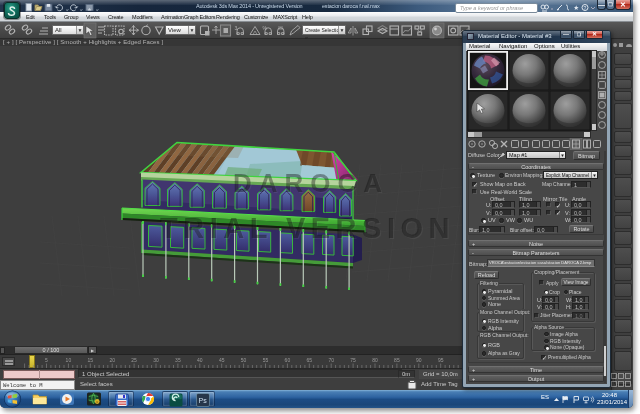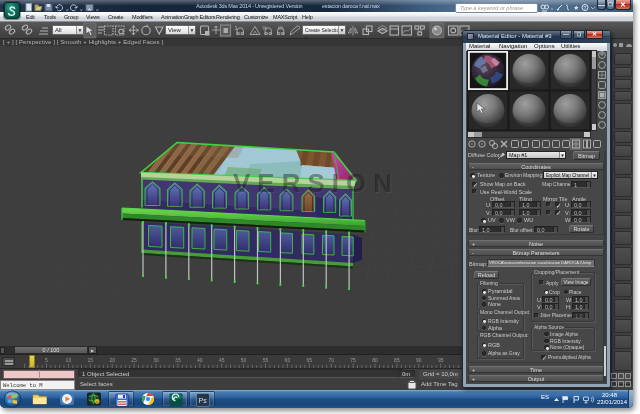--- a/index.html
+++ b/index.html
@@ -339,21 +339,22 @@
 <line x1="303.3" y1="183.3" x2="303.3" y2="241.1" stroke="#b9c9b9" stroke-width="1.2"></line>
 <line x1="303.3" y1="183.3" x2="303.3" y2="186.3" stroke="#3fd43f" stroke-width="1.8"></line>
 <line x1="303.3" y1="238.6" x2="303.3" y2="241.1" stroke="#3fd43f" stroke-width="1.8"></line>
 <line x1="326.2" y1="184.5" x2="326.2" y2="242.5" stroke="#b9c9b9" stroke-width="1.2"></line>
 <line x1="326.2" y1="184.5" x2="326.2" y2="187.5" stroke="#3fd43f" stroke-width="1.8"></line>
 <line x1="326.2" y1="240.0" x2="326.2" y2="242.5" stroke="#3fd43f" stroke-width="1.8"></line>
 <line x1="349.1" y1="185.7" x2="349.1" y2="244.0" stroke="#b9c9b9" stroke-width="1.2"></line>
 <line x1="349.1" y1="185.7" x2="349.1" y2="188.7" stroke="#3fd43f" stroke-width="1.8"></line>
 <line x1="349.1" y1="241.5" x2="349.1" y2="244.0" stroke="#3fd43f" stroke-width="1.8"></line>
 </svg>
-<div class="wm" style="left:233px;top:124px;font-size:26px;letter-spacing:7px;">VERSION</div>
+<div class="wm" style="left:233px;top:124px;font-size:26px;letter-spacing:7px;">DAROCA</div>
+<div class="wm" style="left:160px;top:168px;font-size:29px;letter-spacing:5.5px;">TRIAL VERSION</div>
 </div>
 <div id="trackbar">
 <div class="abs" style="left:0;top:1px;width:5px;height:7px;background:#555;border:1px solid #222;"></div>
 <div class="abs" style="left:14px;top:0px;width:74px;height:8px;background:linear-gradient(180deg,#6e6e6e,#585858);border:1px solid #2a2a2a;color:#ddd;font-size:5.5px;text-align:center;line-height:7px;">0 / 100</div>
 <div class="abs" style="left:88px;top:0px;width:9px;height:8px;background:#555;border:1px solid #222;color:#ccc;font-size:4px;text-align:center;line-height:7px;">▶</div>
 </div>
 <div id="ruler">
 <div class="abs" style="left:2px;top:2px;width:13px;height:9px;background:#4c4c4c;border:1px solid #2a2a2a;">
         <div style="position:absolute;left:2px;top:2px;width:8px;height:1.5px;background:#999;"></div>
         <div style="position:absolute;left:2px;top:5px;width:8px;height:1.5px;background:#999;"></div>

